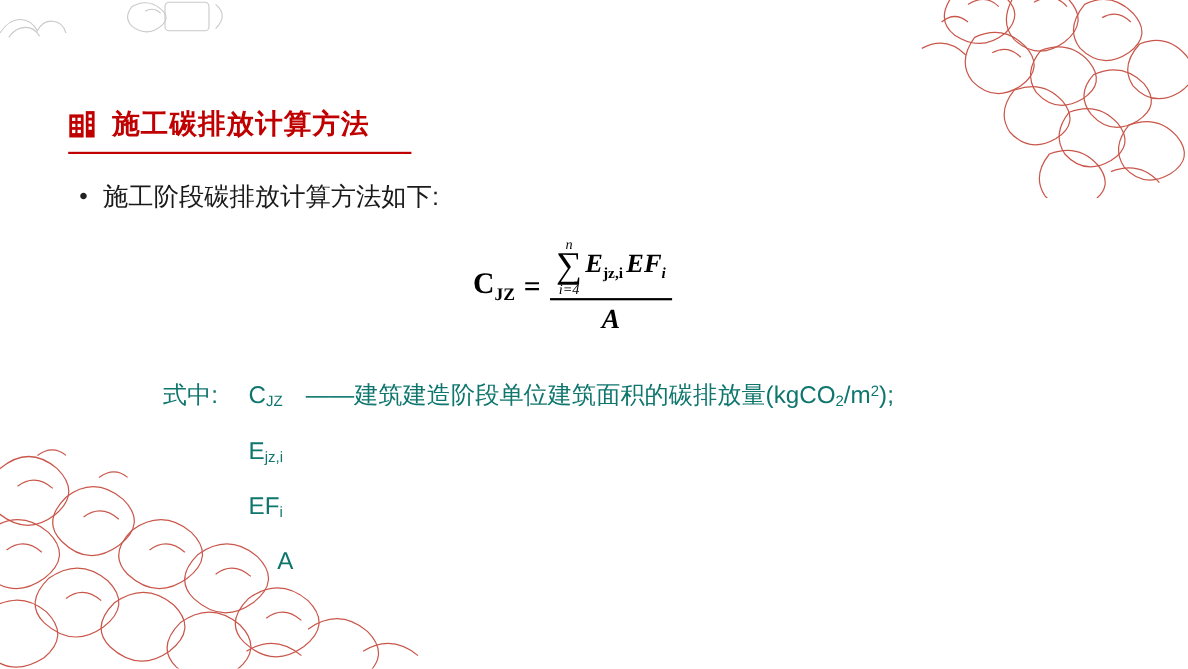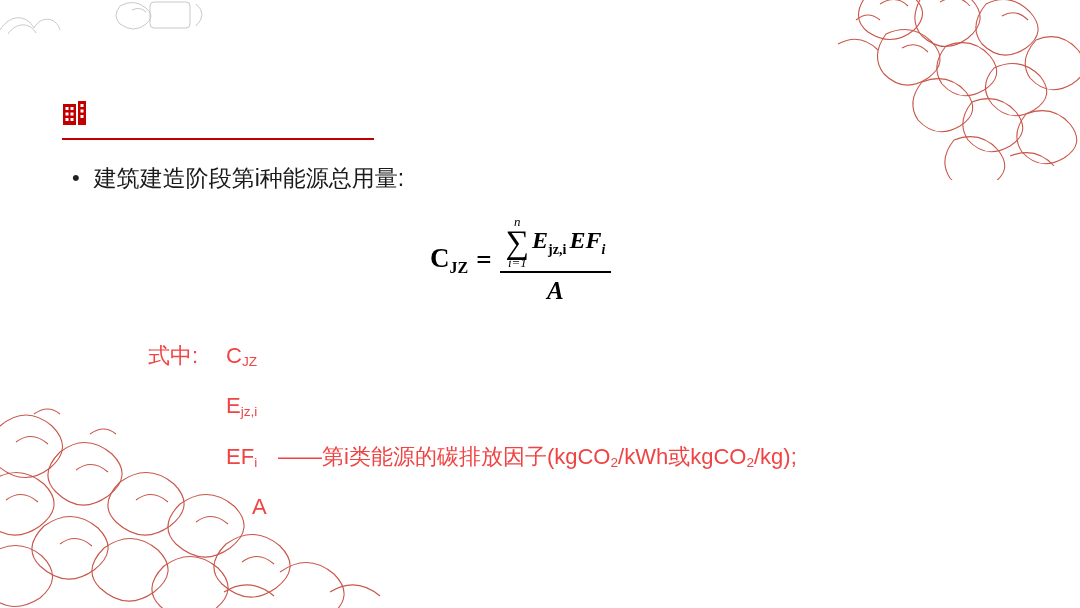--- a/index.html
+++ b/index.html
@@ -179,21 +179,21 @@
     font-style: italic;
     font-weight: bold;
     padding-top: 4px;
   }
 
   
   .legend {
     position: absolute;
     left: 148px;
     top: 334px;
-    color: #ef4444;
+    color: #0f766e;
   }
   .legend-row {
     display: flex;
     align-items: baseline;
     font-size: 22px;
     line-height: 44px;
     white-space: nowrap;
   }
   .legend-label {
     width: 78px;
@@ -293,62 +293,63 @@
       <rect x="3.5" y="7" width="3" height="3" fill="#ffffff"></rect>
       <rect x="8.5" y="7" width="3" height="3" fill="#ffffff"></rect>
       <rect x="3.5" y="12.5" width="3" height="3" fill="#ffffff"></rect>
       <rect x="8.5" y="12.5" width="3" height="3" fill="#ffffff"></rect>
       <rect x="3.5" y="18" width="3" height="3" fill="#ffffff"></rect>
       <rect x="8.5" y="18" width="3" height="3" fill="#ffffff"></rect>
       <rect x="18.5" y="4" width="3" height="3" fill="#ffffff"></rect>
       <rect x="18.5" y="9.5" width="3" height="3" fill="#ffffff"></rect>
       <rect x="18.5" y="15" width="3" height="3" fill="#ffffff"></rect>
     </svg>
+    <span class="heading-text">施工碳排放计算方法</span>
   </div>
   <div class="heading-underline"></div>
 
   <div class="bullet-row">
     <span class="bullet-dot">•</span>
-    <span class="bullet-text">建筑建造阶段第i种能源总用量:</span>
+    <span class="bullet-text">施工阶段碳排放计算方法如下:</span>
   </div>
 
   <div class="formula">
     <span class="lhs"><span>C</span><span class="sub">JZ</span></span>
     <span class="eq">=</span>
     <span class="frac">
       <span class="num">
         <span class="sigma-stack">
           <span class="lim-top">n</span>
           <span class="sigma">∑</span>
-          <span class="lim-bot">i=1</span>
+          <span class="lim-bot">i=4</span>
         </span>
         <span class="term"><span>E</span><span class="sub">jz,i</span></span>
         <span class="term"><span>EF</span><span class="subi">i</span></span>
       </span>
       <span class="bar"></span>
       <span class="den">A</span>
     </span>
   </div>
 
   <div class="legend">
 
     <div class="legend-row">
       <span class="legend-label">式中:</span>
       <span class="legend-sym">C<sub>JZ</sub></span>
+      <span class="legend-def">——建筑建造阶段单位建筑面积的碳排放量(kgCO<sub>2</sub>/m<sup>2</sup>)<span>;</span></span>
     </div>
 
     <div class="legend-row">
       <span class="legend-label"></span>
       <span class="legend-sym">E<sub>jz,i</sub></span>
     </div>
 
     <div class="legend-row">
       <span class="legend-label"></span>
       <span class="legend-sym">EF<sub>i</sub></span>
-      <span class="legend-def">——第i类能源的碳排放因子(kgCO<sub>2</sub>/kWh或kgCO<sub>2</sub>/kg)<span>;</span></span>
     </div>
 
     <div class="legend-row">
       <span class="legend-label"></span>
       <span class="legend-sym indent">A</span>
     </div>
 
   </div>
 
 </div>

